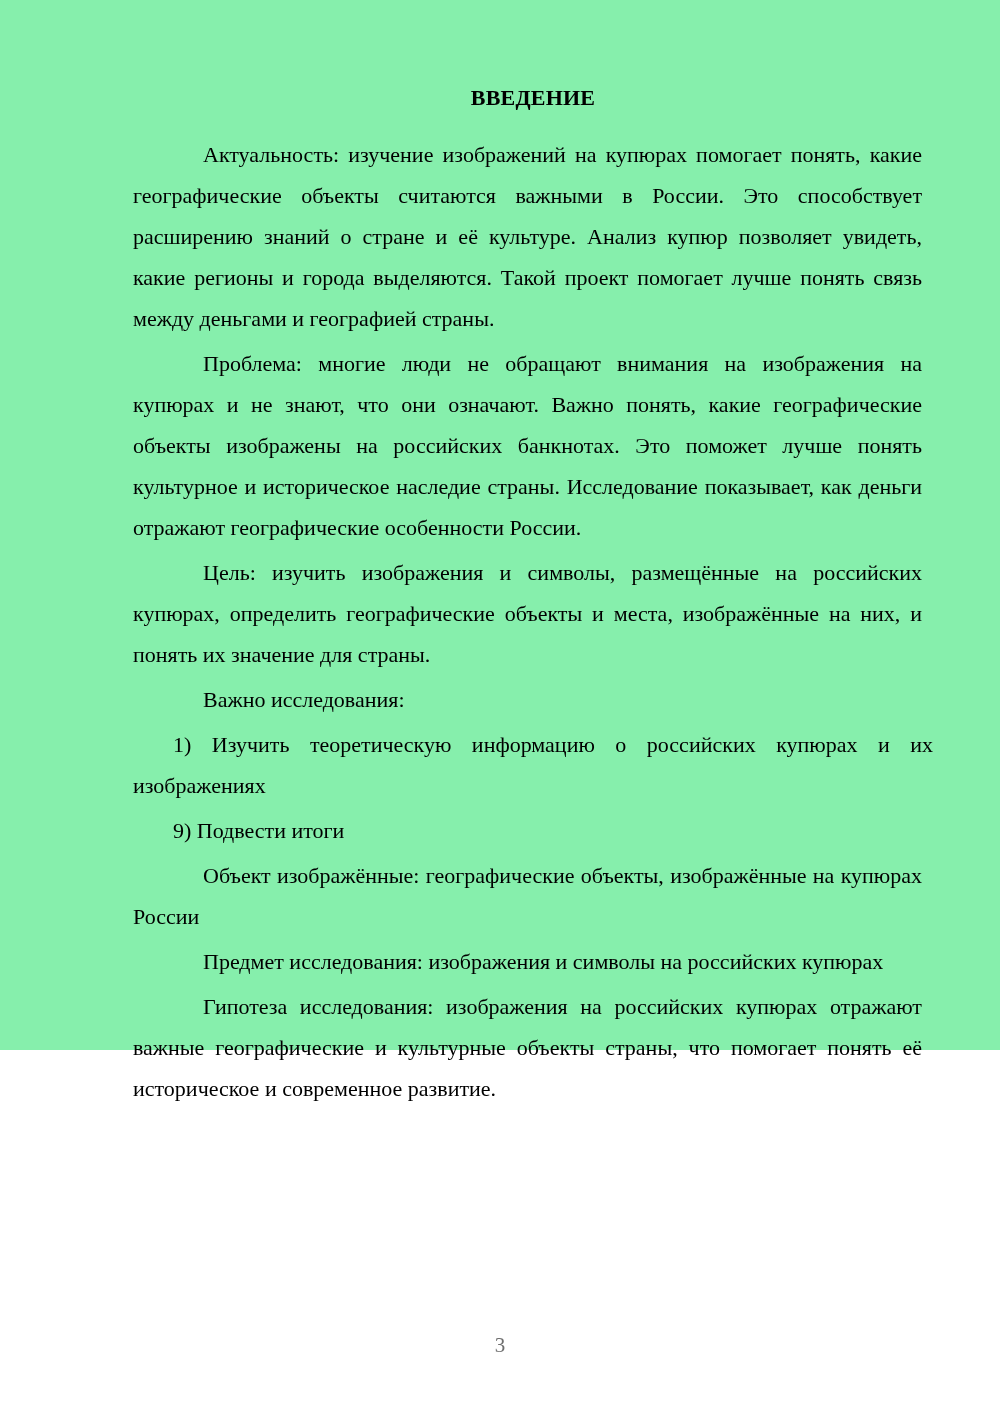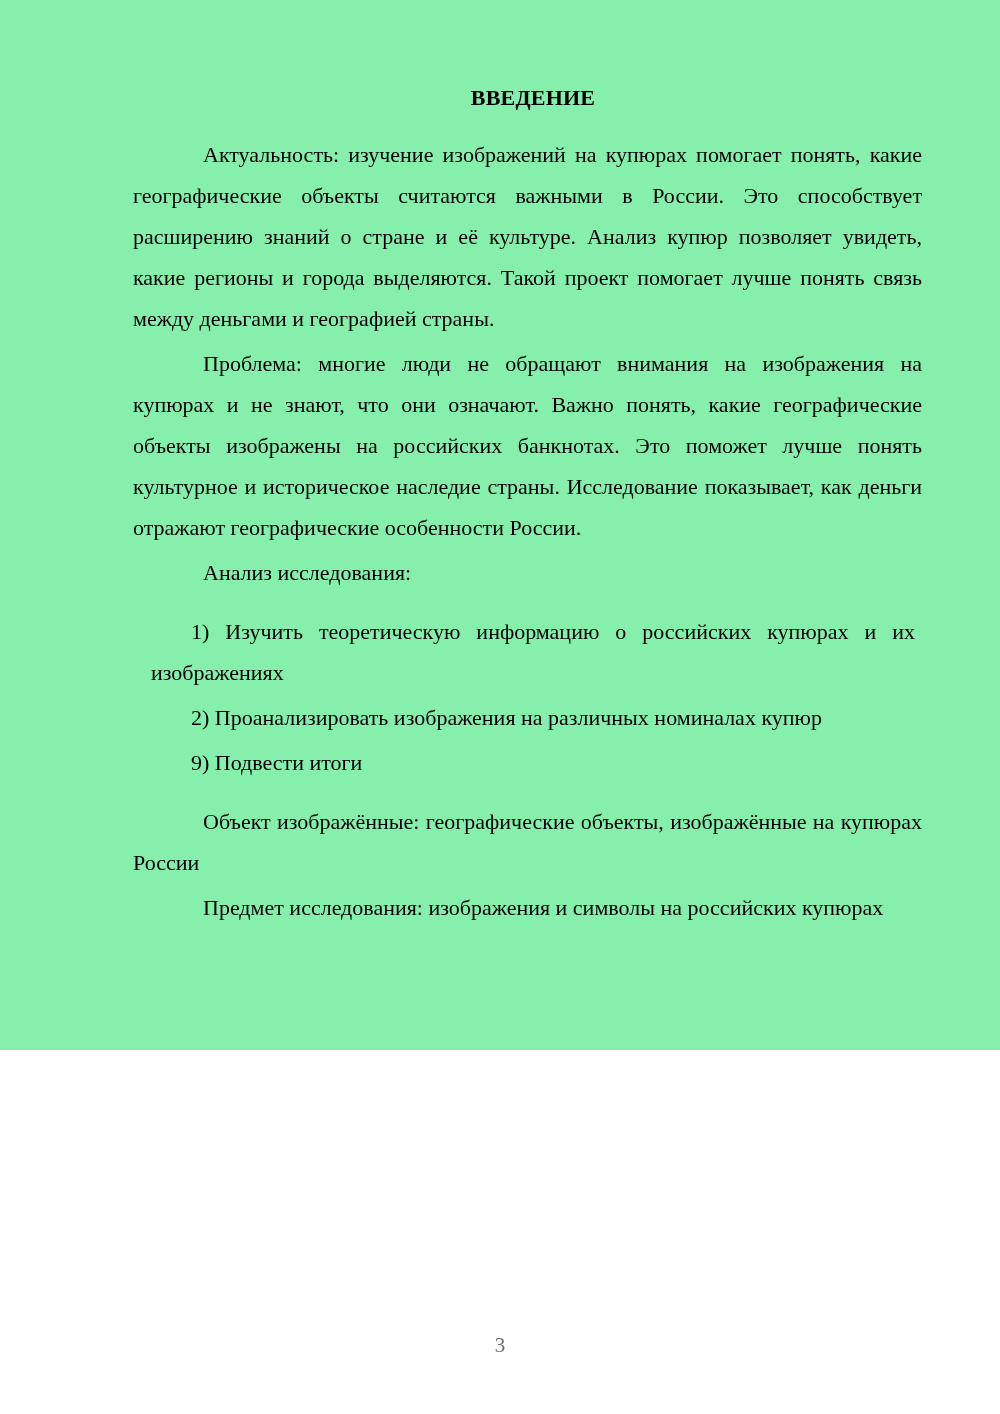--- a/index.html
+++ b/index.html
@@ -48,21 +48,21 @@
     text-align: justify;
     text-justify: inter-word;
     text-indent: 70px;
     margin: 0 11px 4px 0;
     hyphens: none;
     word-spacing: 0px;
   }
 
   
   .list-wrap {
-    margin: 18px;
+    margin: 0;
     padding: 0;
   }
 
   .list-item {
     font-size: 22px;
     line-height: 41px;
     text-indent: 40px;
     margin: 0 0 4px 0;
     text-align: left;
   }
@@ -89,32 +89,33 @@
 <div class="page">
 
   <div class="content">
 
     <h1 class="doc-title">ВВЕДЕНИЕ</h1>
 
     <p class="para">Актуальность: изучение изображений на купюрах помогает понять, какие географические объекты считаются важными в России. Это способствует расширению знаний о стране и её культуре. Анализ купюр позволяет увидеть, какие регионы и города выделяются. Такой проект помогает лучше понять связь между деньгами и географией страны.</p>
 
     <p class="para">Проблема: многие люди не обращают внимания на изображения на купюрах и не знают, что они означают. Важно понять, какие географические объекты изображены на российских банкнотах. Это поможет лучше понять культурное и историческое наследие страны. Исследование показывает, как деньги отражают географические особенности России.</p>
 
+    <p class="para">Цель: изучить изображения и символы, размещённые на российских купюрах, определить географические объекты и места, изображённые на них, и понять их значение для страны.</p>
 
-    <p class="para">Анализ исследования:</p>
+    <p class="para">Важно исследования:</p>
 
     <div class="list-wrap">
       <p class="list-item justified">1) Изучить теоретическую информацию о российских купюрах и их изображениях</p>
-      <p class="list-item">2) Проанализировать изображения на различных номиналах купюр</p>
       <p class="list-item">9) Подвести итоги</p>
     </div>
 
     <p class="para">Объект изображённые: географические объекты, изображённые на купюрах России</p>
 
     <p class="para">Предмет исследования: изображения и символы на российских купюрах</p>
 
+    <p class="para">Гипотеза исследования: изображения на российских купюрах отражают важные географические и культурные объекты страны, что помогает понять её историческое и современное развитие.</p>
 
 
   </div>
 
   <div class="page-number">3</div>
 
 </div>
 
 </body></html>

